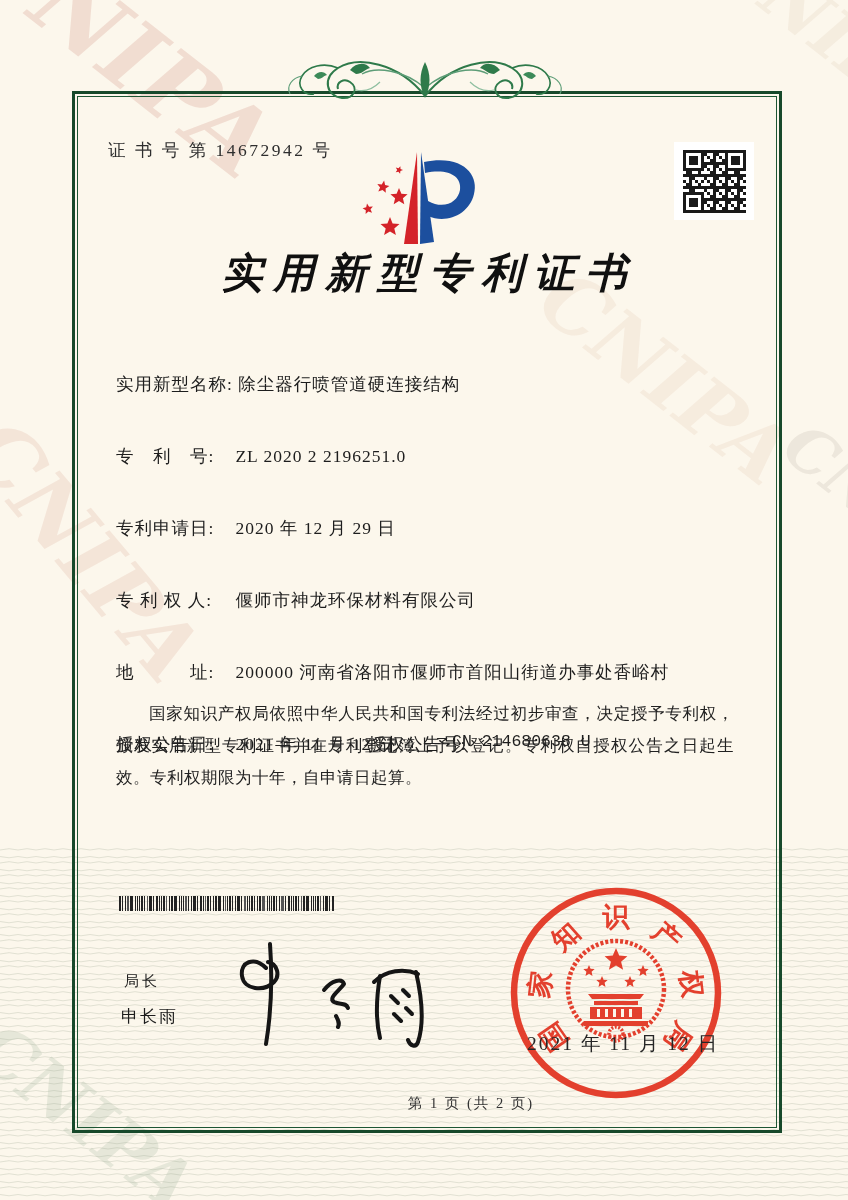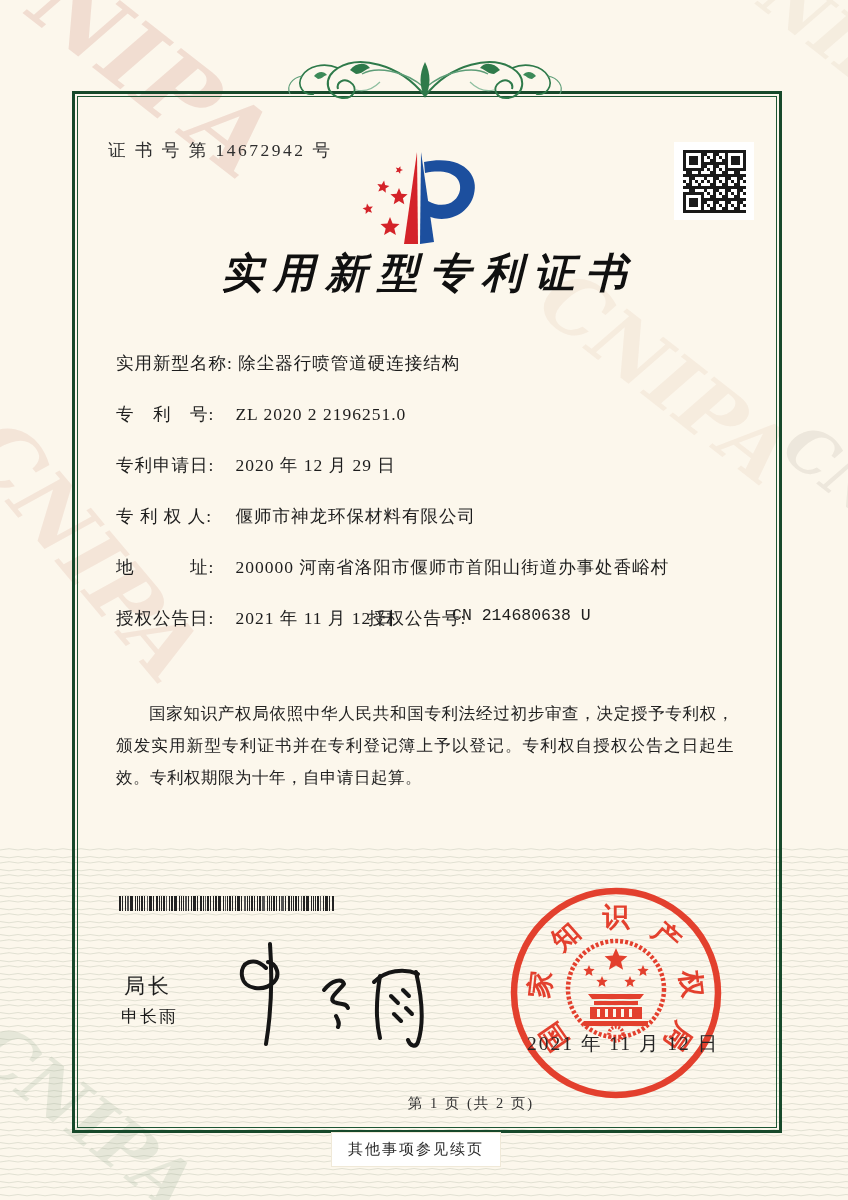--- a/index.html
+++ b/index.html
@@ -20,33 +20,33 @@
   #ornament{position:absolute;left:280px;top:52px;z-index:3;}
   
   #cert-no{position:absolute;left:108px;top:138px;font-size:17.5px;letter-spacing:2.5px;color:#2e2e2e;}
   #logo{position:absolute;left:336px;top:140px;}
   #qr-pad{position:absolute;left:674px;top:142px;width:80px;height:78px;background:#ffffff;}
   #qrcode{position:absolute;left:683px;top:150px;}
   #cert-title{position:absolute;left:0;top:246px;width:100%;text-align:center;font-size:41px;
       font-weight:bold;letter-spacing:11px;padding-left:11px;box-sizing:border-box;color:#101010;font-style:italic;}
   
   #fields{position:absolute;left:116px;top:351px;width:625px;font-size:17.5px;letter-spacing:1px;}
-  .field-row{position:relative;height:51px;white-space:nowrap;}
+  .field-row{position:relative;height:51px;white-space:nowrap;margin-top:21px;}
   .field-label{display:inline-block;min-width:114px;}
   .field-value{display:inline-block;}
   #grant-row .pair2-label{position:absolute;left:252px;}
   #grant-row .pair2-value{position:absolute;left:336px;font-family:"Liberation Mono","DejaVu Sans Mono",monospace;font-size:16.5px;letter-spacing:0;}
   
   #body-text{position:absolute;left:116px;top:698px;width:618px;font-size:16.5px;line-height:1.93;
       text-align:justify;letter-spacing:0.5px;color:#222;}
   #body-text p{margin:0;text-indent:2em;}
   
   #waves{position:absolute;left:0;top:845px;pointer-events:none;}
   #barcode{position:absolute;left:119px;top:896px;}
-  #signer-title{position:absolute;left:124px;top:972px;font-size:21px;letter-spacing:3px;color:#1c1c1c;}
+  #signer-title{position:absolute;left:124px;top:972px;font-size:15px;letter-spacing:3px;color:#1c1c1c;}
   #signer-name{position:absolute;left:121px;top:1005px;font-size:17px;letter-spacing:2px;color:#1c1c1c;text-align:right;}
   #signature{position:absolute;left:228px;top:938px;}
   #seal{position:absolute;left:505px;top:882px;opacity:.93;}
   #seal-date{position:absolute;left:527px;top:1030px;font-size:19.5px;letter-spacing:2px;color:#262626;z-index:6;}
   #page-footer{position:absolute;left:0;top:1094px;width:100%;text-align:center;font-size:14.5px;
       letter-spacing:2px;color:#333;margin-left:47px;}
   #continuation{position:absolute;left:331px;top:1132px;background:#ffffff;border:1px solid #f0e9d8;
       padding:7px 16px;font-size:15px;letter-spacing:2px;color:#2b2b2b;}
 </style>
 </head>
@@ -599,15 +599,14 @@
           <rect x="116" y="127" width="3" height="8"></rect>
         <rect x="124" y="127" width="3" height="8"></rect>
       </g>
       <rect x="79" y="139" width="64" height="5"></rect>
       <circle cx="111" cy="152" r="7" fill="none" stroke="#e23320" stroke-width="3.5" stroke-dasharray="2 1.5"></circle>
     </g>
   </svg>
   <div id="seal-date">2021 年 11 月 12 日</div>
 
   <div id="page-footer">第 1 页 (共 2 页)</div>
-  <div id="continuation">其他事项参见续页</div>
 
 </div>
 
 </body></html>

